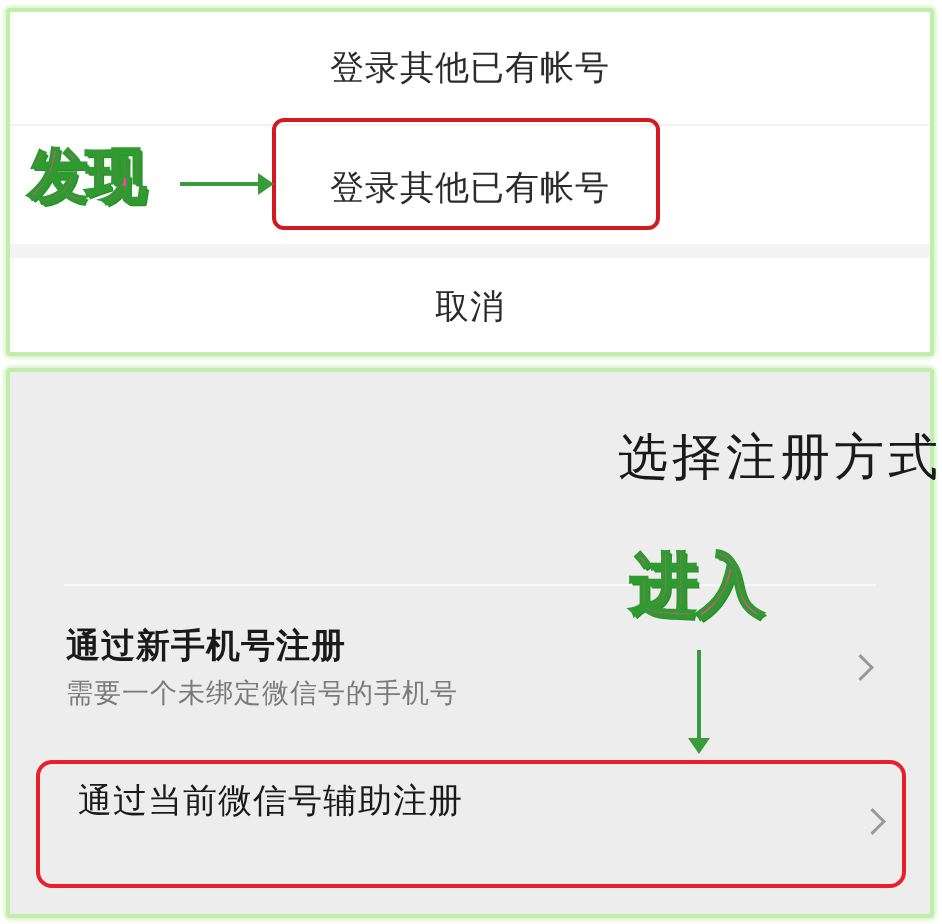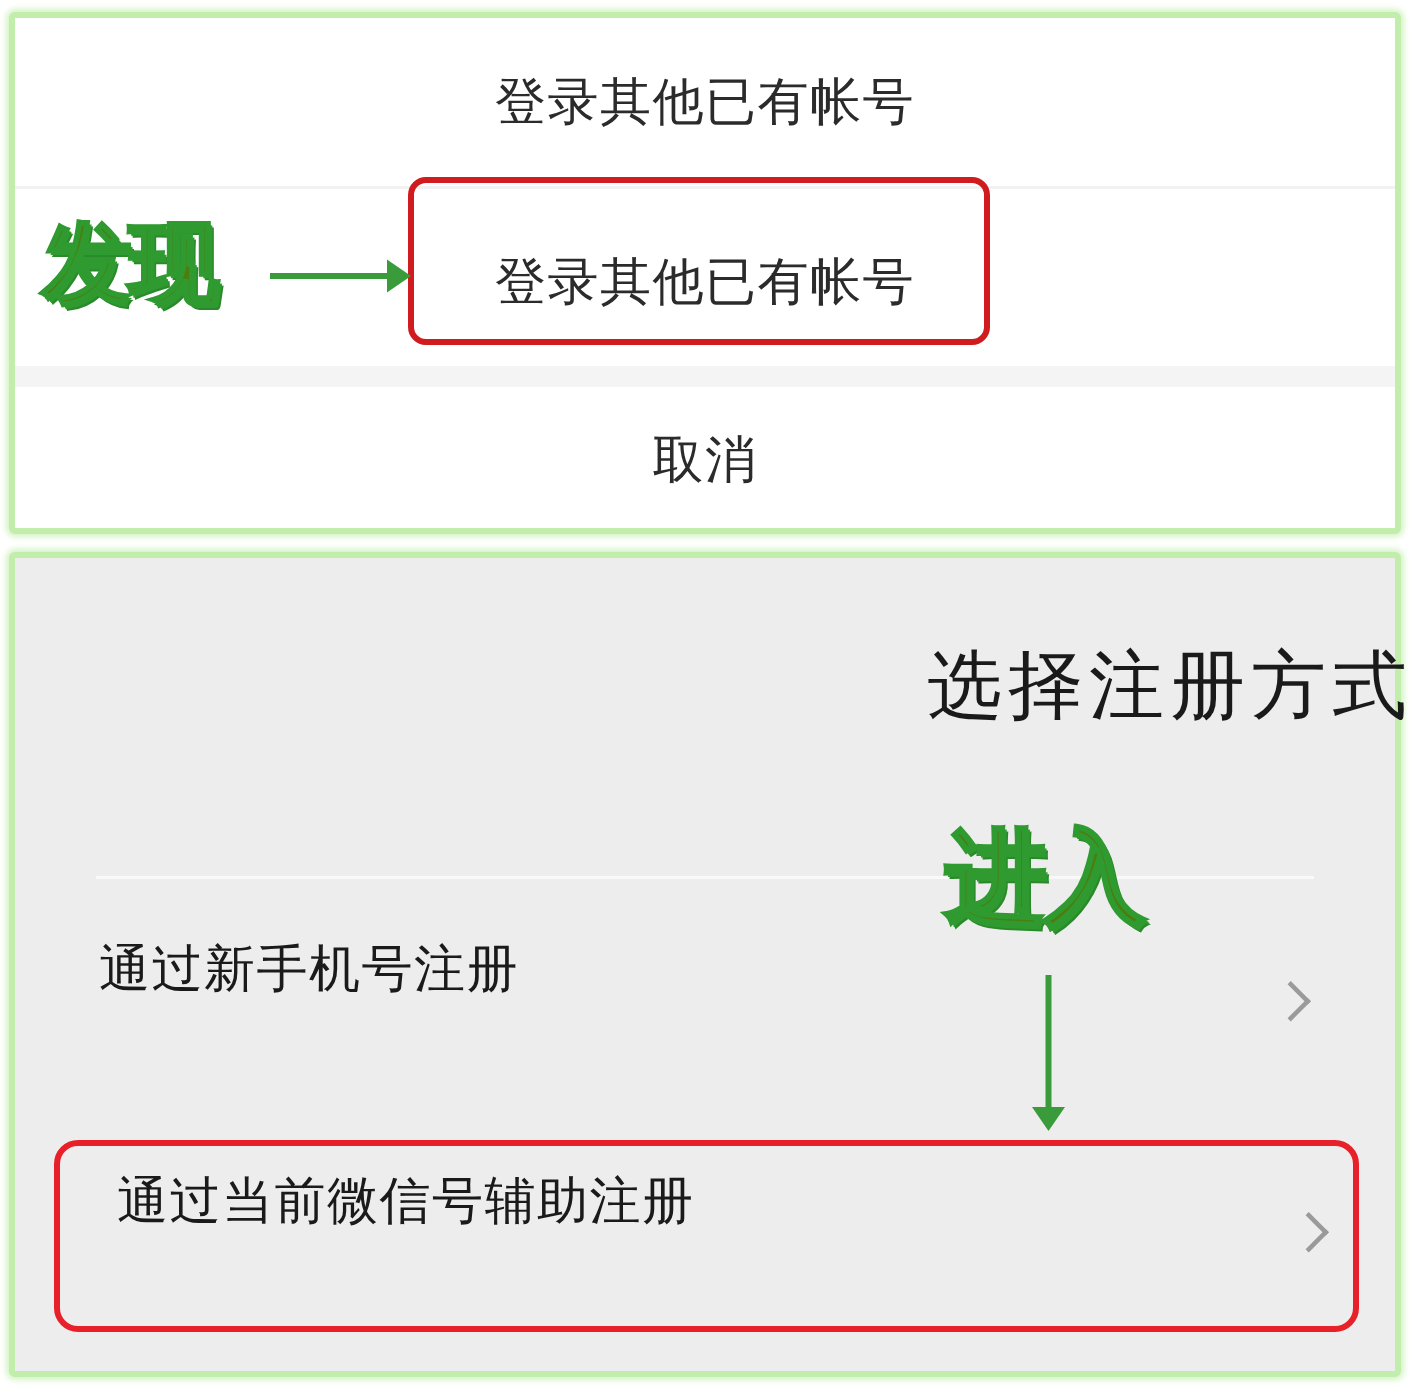--- a/index.html
+++ b/index.html
@@ -25,21 +25,21 @@
   #item-register { top: 114px; height: 124px; }
   #sep2 { position: absolute; left: 0; right: 0; top: 232px; height: 14px; background: #f4f4f4; }
   #item-cancel { top: 246px; height: 98px; }
 
   .red-box {
     position: absolute; box-sizing: border-box; border: 4px solid #d01b1f; border-radius: 12px;
   }
   #box-register { left: 272px; top: 118px; width: 388px; height: 112px; }
 
   .anno-text {
-    position: absolute; font-weight: bold; color: #4d7c0f;
+    position: absolute; font-weight: bold; color: #ec4899;
     -webkit-text-stroke: 2px #2f9a2f;
     text-shadow: 2px 2px 0 #2f9a2f, 3px 3px 0 #2a8a2a;
     font-family: Liberation Sans, sans-serif;
   }
   #anno-discover { left: 28px; top: 136px; font-size: 60px; letter-spacing: -2px; }
   #anno-enter { left: 630px; top: 540px; font-size: 68px; letter-spacing: -2px; }
 
   .arrow-h { position: absolute; height: 4px; background: #3a9b3a; }
   #arrow-right { left: 180px; top: 182px; width: 80px; }
   #arrow-right::after {
@@ -62,21 +62,21 @@
   .option {
     position: absolute; left: 40px; width: 860px; box-sizing: border-box;
   }
   .option .opt-title { position: absolute; left: 26px; font-size: 34px; color: #1a1a1a; letter-spacing: 1px; }
   .option .opt-desc { position: absolute; left: 26px; font-size: 27px; color: #7a7a7a; letter-spacing: 1px; white-space: pre; }
   .option .chev {
     position: absolute; right: 30px; width: 16px; height: 16px;
     border-top: 3px solid #9a9a9a; border-right: 3px solid #9a9a9a; transform: rotate(45deg);
   }
   #option-new-phone { top: 615px; height: 110px; }
-  #option-new-phone .opt-title { top: 8px; }
+  #option-new-phone .opt-title { top: 8px; font-weight: bold; }
   #option-new-phone .opt-desc { top: 60px; }
   #option-new-phone .chev { top: 43px; }
 
   #option-assist { top: 762px; height: 126px; margin-left: 12px; }
   #option-assist .opt-title { top: 16px; }
   #option-assist .opt-desc { top: 70px; }
   #option-assist .chev { top: 50px; }
   #box-assist { left: 36px; top: 760px; width: 870px; height: 128px; border-radius: 16px; border-color: #e8202a; }
 </style>
 </head>
@@ -103,20 +103,21 @@
 <div id="panel-bottom" class="panel"></div>
 
 <div id="page-title">选择注册方式</div>
 <div id="divider-main"></div>
 
 <div id="anno-enter" class="anno-text">进入</div>
 <div id="arrow-down" class="arrow-v"></div>
 
 <div id="option-new-phone" class="option">
   <div class="opt-title">通过新手机号注册</div>
+  <div class="opt-desc">需要一个未绑定微信号的手机号</div>
   <div class="chev"></div>
 </div>
 
 <div id="option-assist" class="option">
   <div class="opt-title">通过当前微信号辅助注册</div>
   <div class="chev"></div>
 </div>
 <div id="box-assist" class="red-box"></div>
 
 </body></html>

